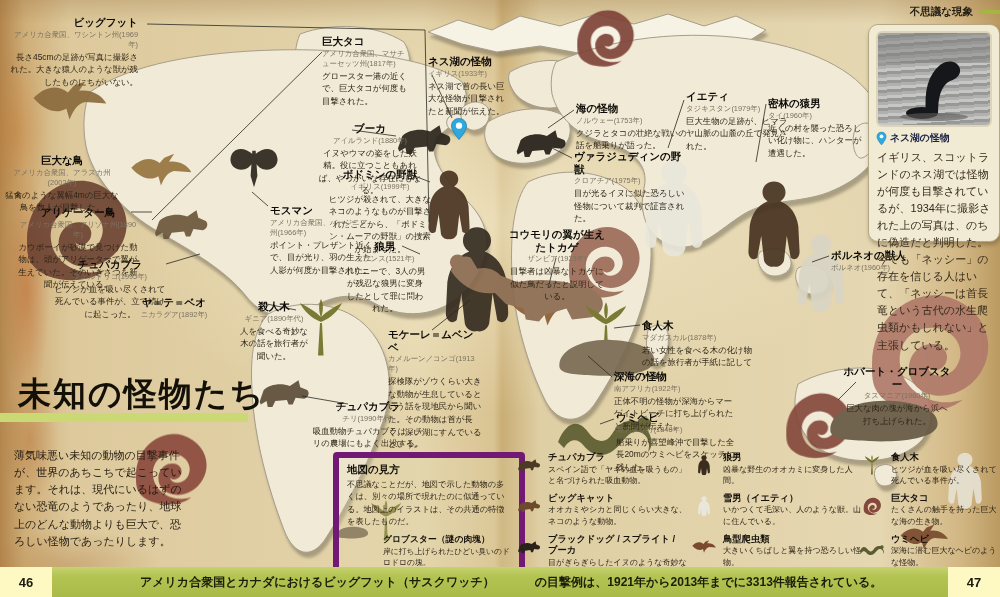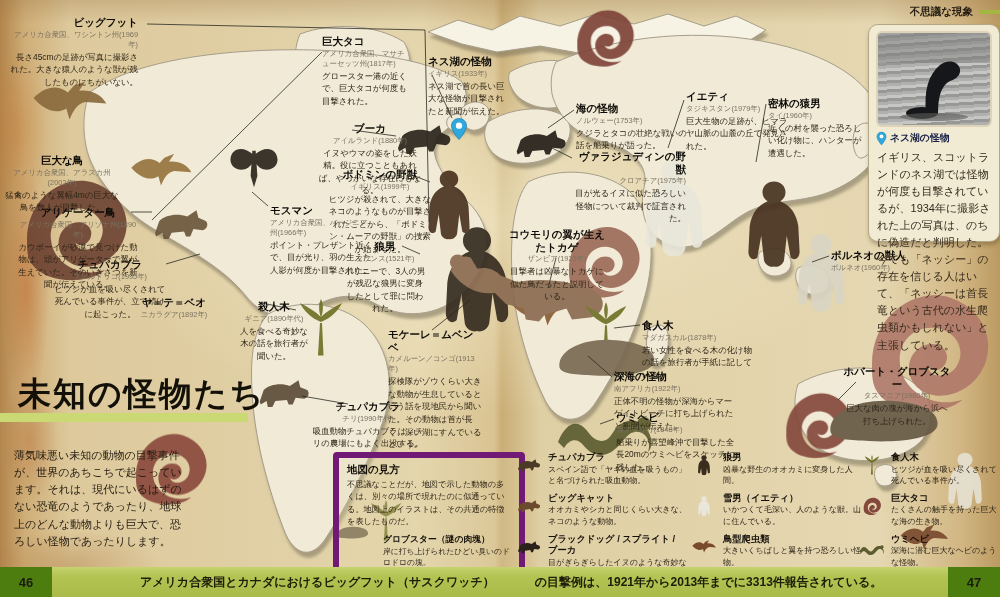--- a/index.html
+++ b/index.html
@@ -42,21 +42,21 @@
   .map-key .kb{font-size:8.2px;line-height:1.5;color:#2e2517;margin:0 8px;}
   .map-key .kg{margin:6px 6px 0 44px;}
   .map-key .kgt{font-size:8.8px;font-weight:700;color:#14100a;}
   .map-key .kgd{font-size:7.8px;line-height:1.45;color:#2e2517;}
   .legend{position:absolute;top:452px;z-index:6;width:172px;}
   .lentry{display:flex;gap:5px;margin-bottom:6px;}
   .licon{flex:0 0 28px;}
   .lt{font-size:9.3px;font-weight:700;color:#14100a;line-height:1.25;}
   .ld{font-size:8px;line-height:1.45;color:#2e2517;}
   .footer{position:absolute;left:0;bottom:0;width:1000px;height:30px;display:flex;z-index:8;}
-  .pnum{width:52px;background:#4d7c0f;display:flex;align-items:center;justify-content:center;
+  .pnum{width:52px;background:#fef9c3;display:flex;align-items:center;justify-content:center;
         font-size:13px;font-weight:700;color:#1c1c12;}
   .fbar{flex:1;background:linear-gradient(180deg,#c6d26e 0,#b3c453 30%,#aaba49 100%);
         display:flex;align-items:center;font-size:12px;font-weight:600;color:#1d1d08;}
   .fbar .f1{margin-left:88px;}
   .fbar .f2{margin-left:40px;}
 </style>
 </head>
 <body>
 
 <div class="paper"></div>
@@ -251,21 +251,21 @@
     <div class="mlabel" style="left: 344px; top: 240px; width: 82px; text-align: center;">
       <div class="mt">狼男</div>
       <div class="mp">フランス(1521年)</div>
       <div class="md">ポリニーで、3人の男が残忍な狼男に変身したとして罪に問われた。</div>
     </div>
     <div class="mlabel" style="left: 576px; top: 102px; width: 118px; text-align: left;">
       <div class="mt">海の怪物</div>
       <div class="mp">ノルウェー(1753年)</div>
       <div class="md">クジラとタコの壮絶な戦いの話を船乗りが語った。</div>
     </div>
-    <div class="mlabel" style="left: 574px; top: 150px; width: 112px; text-align: right;">
+    <div class="mlabel" style="left: 574px; top: 150px; width: 112px; text-align: left;">
       <div class="mt">ヴァラジュディンの野獣</div>
       <div class="mp">クロアチア(1975年)</div>
       <div class="md">目が光るイヌに似た恐ろしい怪物について裁判で証言された。</div>
     </div>
     <div class="mlabel" style="left: 686px; top: 90px; width: 110px; text-align: left;">
       <div class="mt">イエティ</div>
       <div class="mp">タジキスタン(1979年)</div>
       <div class="md">巨大生物の足跡が、ヒマラヤ山脈の山麓の丘で発見された。</div>
     </div>
     <div class="mlabel" style="left: 768px; top: 97px; width: 100px; text-align: left;">

